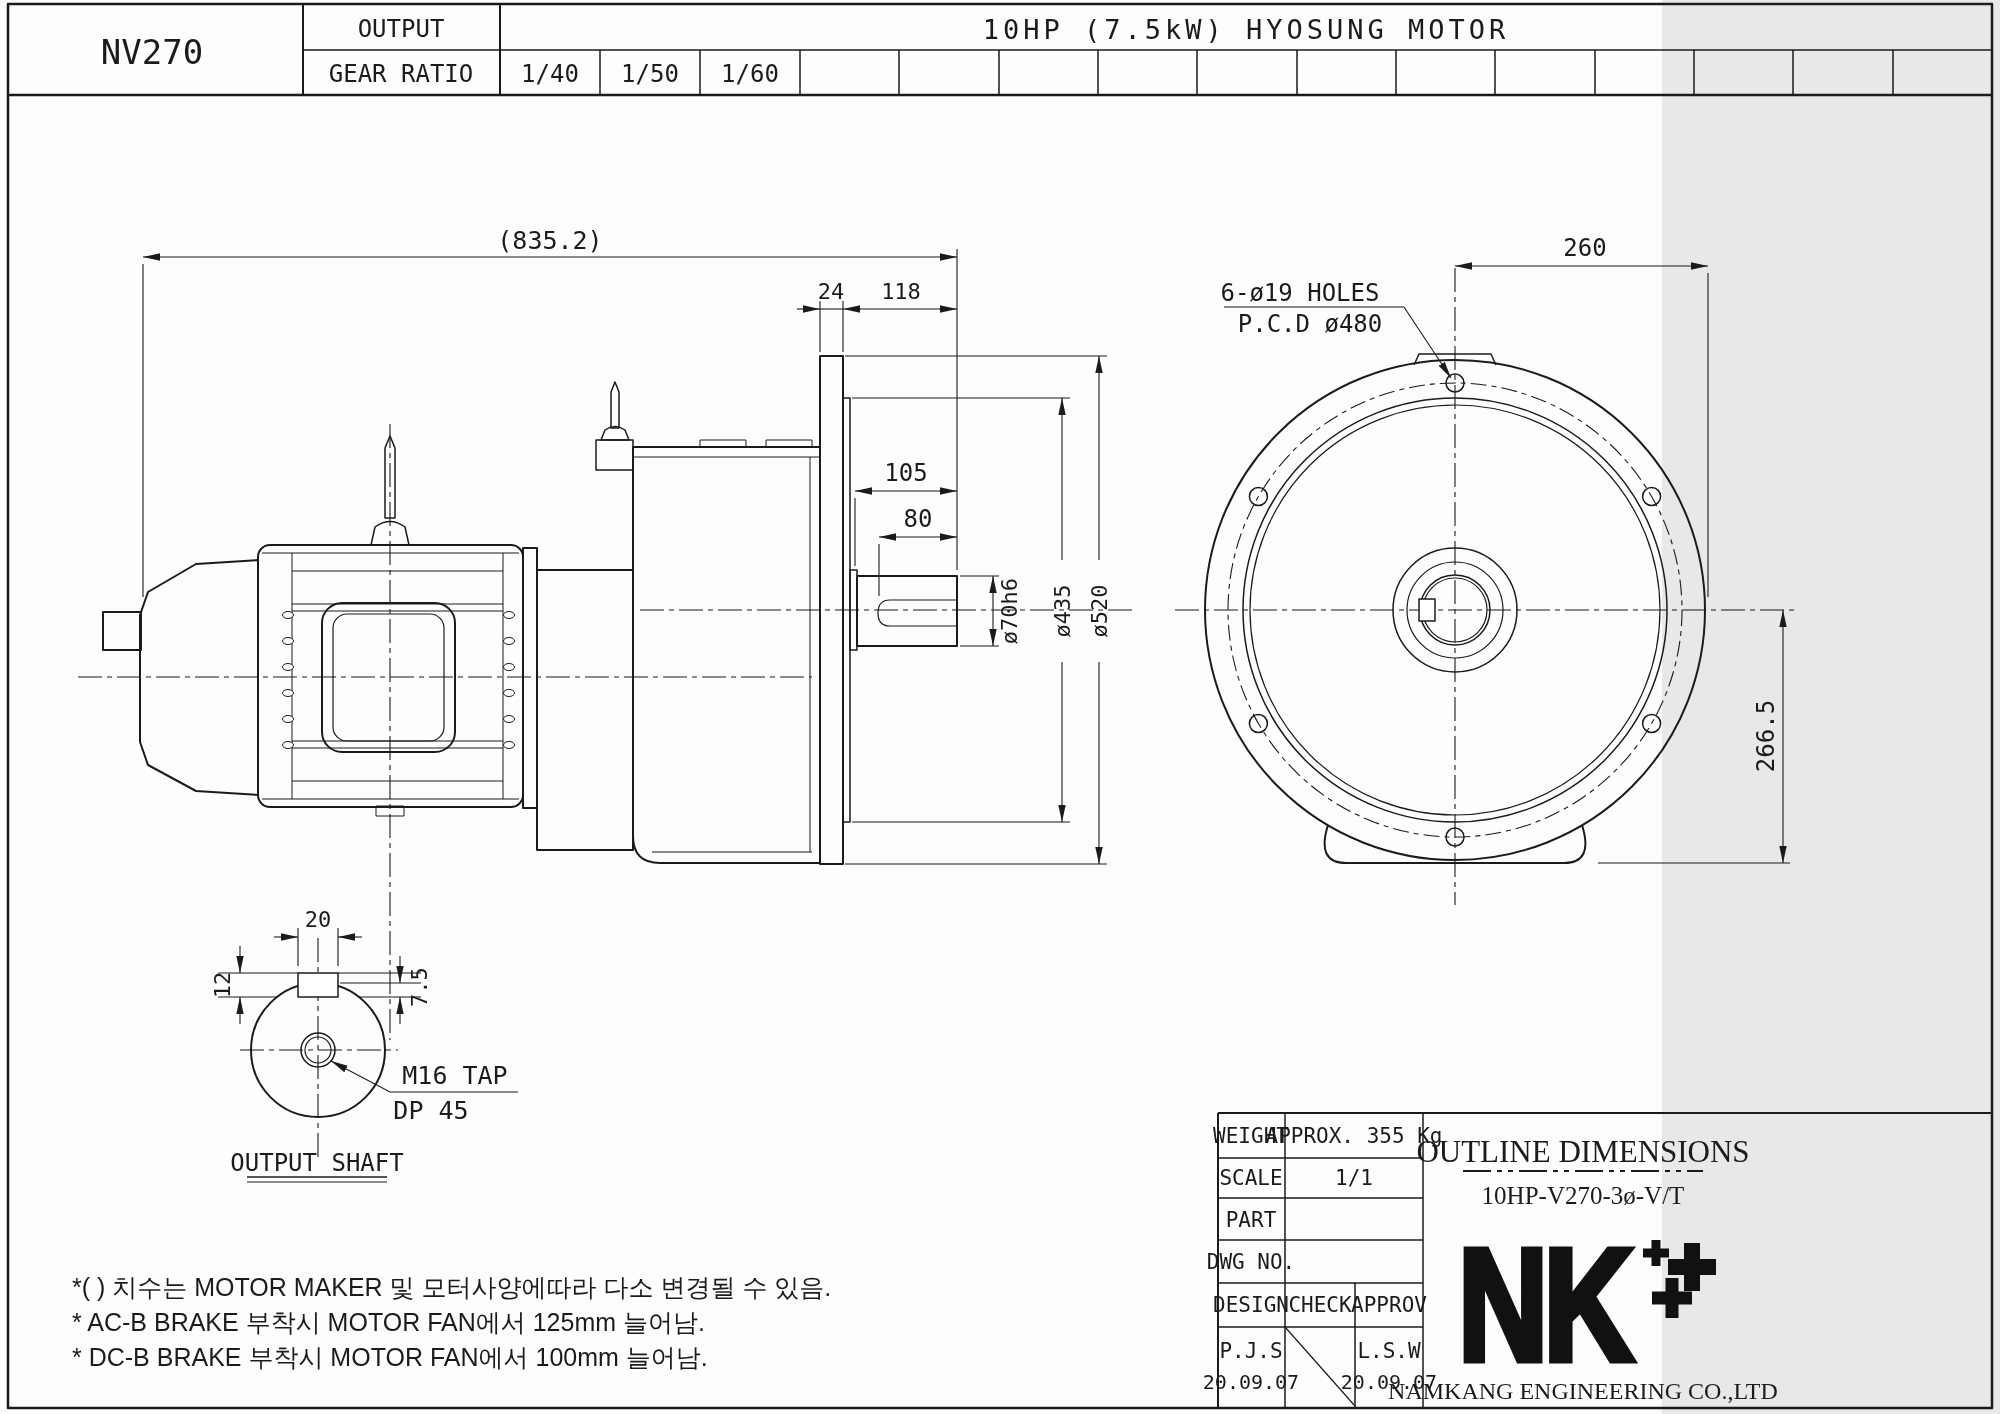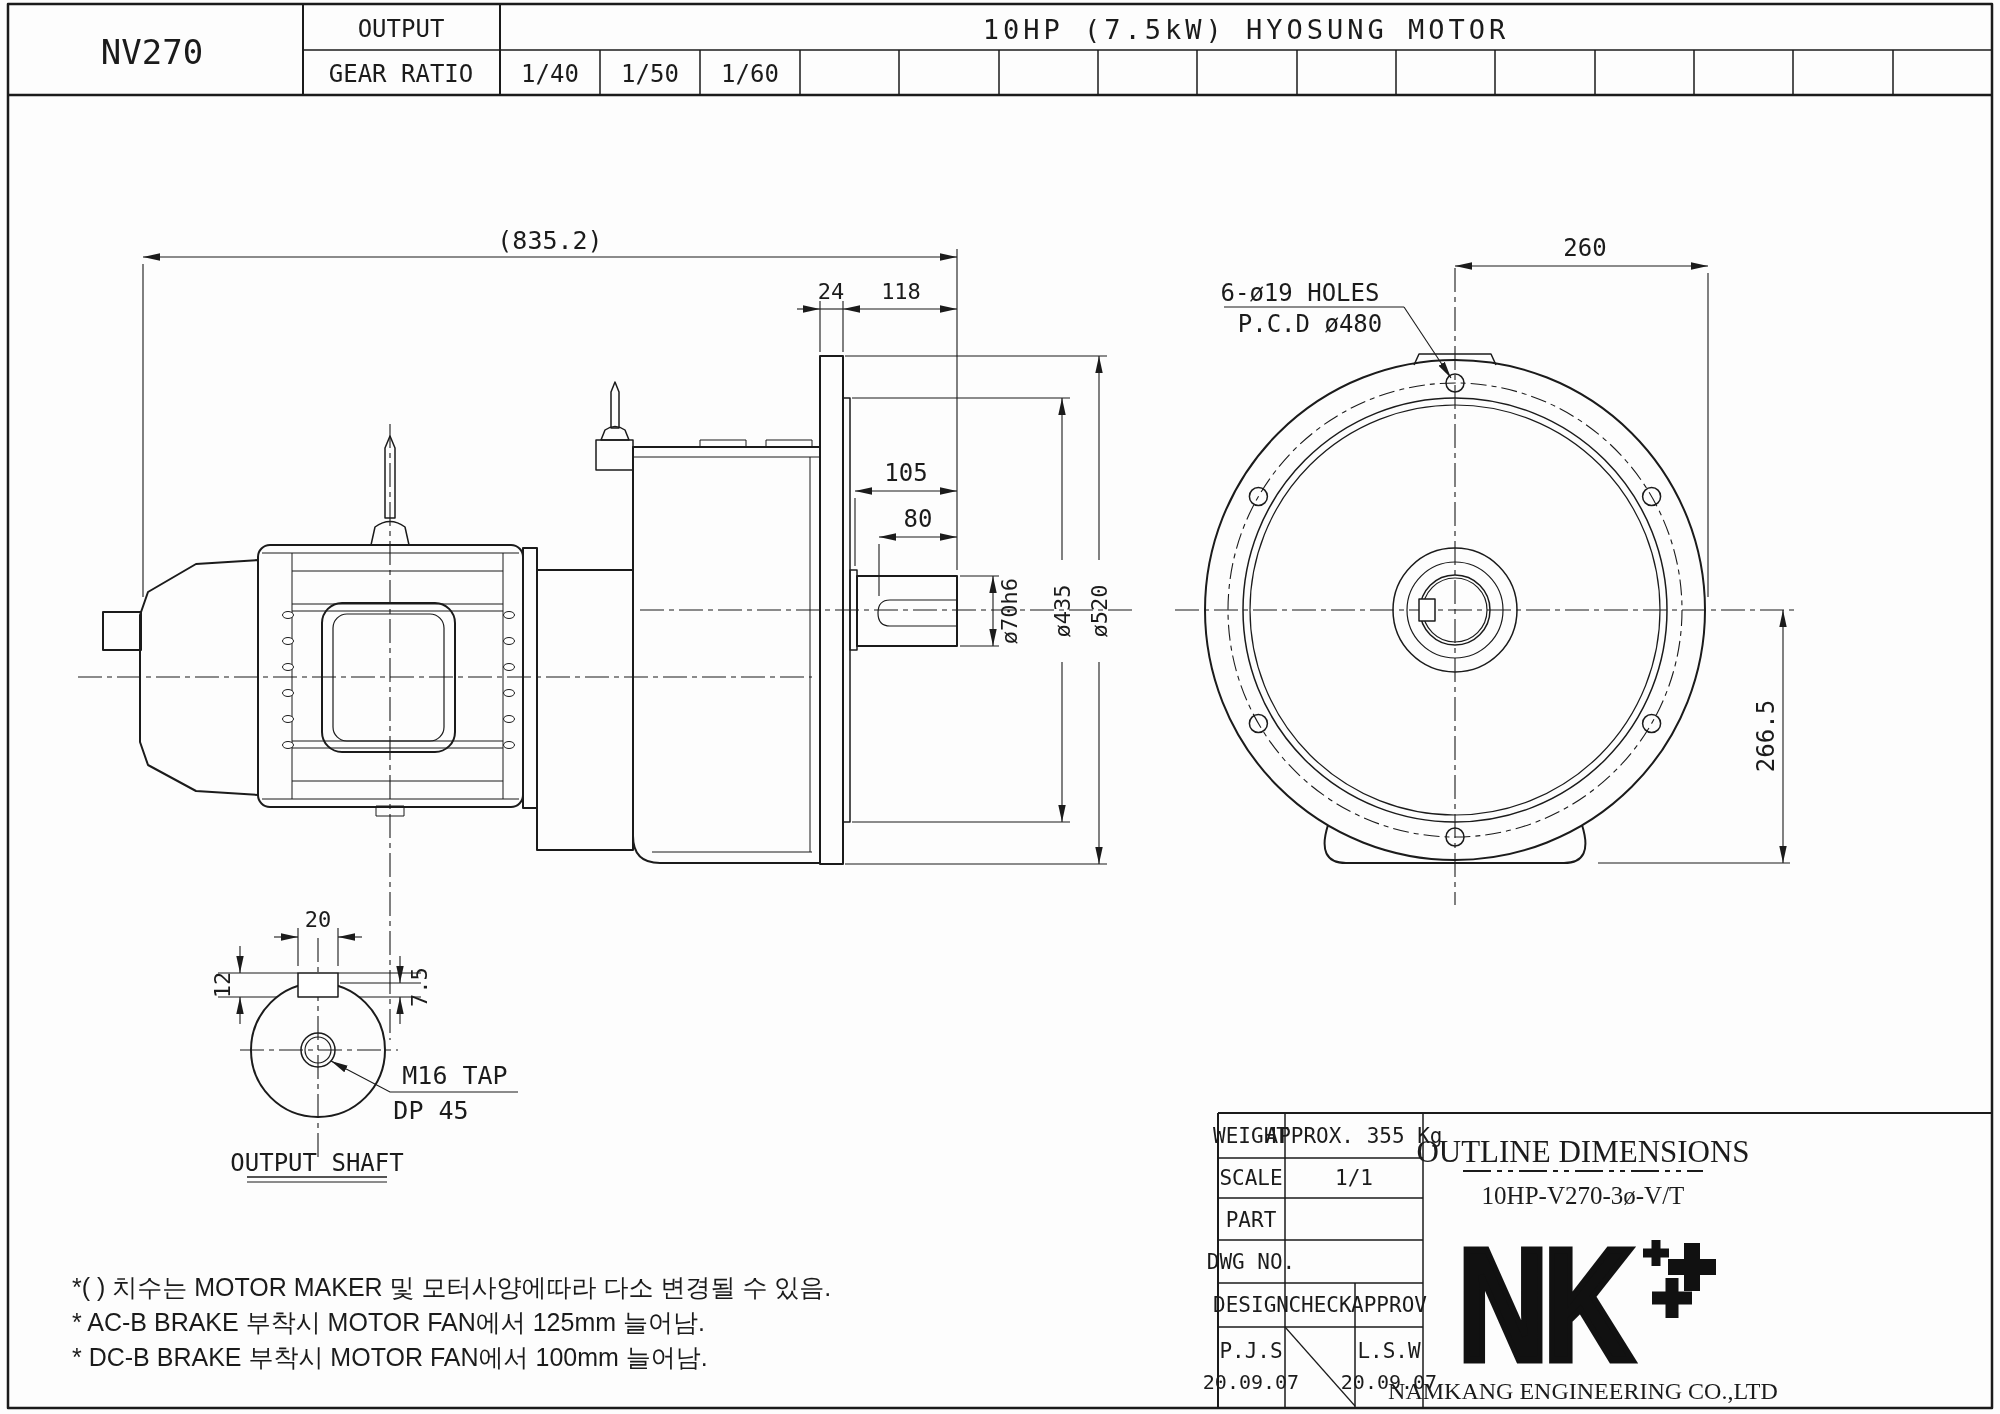--- a/index.html
+++ b/index.html
@@ -1,16 +1,16 @@
 <!DOCTYPE html>
 <html><head>
 <meta charset="utf-8">
 <style>
   html,body { margin:0; padding:0; background:#e8e8e8; }
-  .sheet { position:relative; width:2000px; height:1414px; background:#fdfdfd; }
+  .sheet { position:relative; width:1662px; height:1414px; background:#fdfdfd; }
   svg { display:block; }
   
   .ln   { stroke:#1b1b1b; fill:none; stroke-linecap:butt; stroke-linejoin:round; }
   .s25  { stroke-width:2.5; }
   .s2   { stroke-width:2; }
   .s15  { stroke-width:1.5; }
   .s12  { stroke-width:1.2; }
   .s1   { stroke-width:1; }
   .cl   { stroke:#1b1b1b; fill:none; stroke-width:1.1; stroke-dasharray:24 5 5 5; }
   .pcd  { stroke-dasharray:16 5 5 5; }

